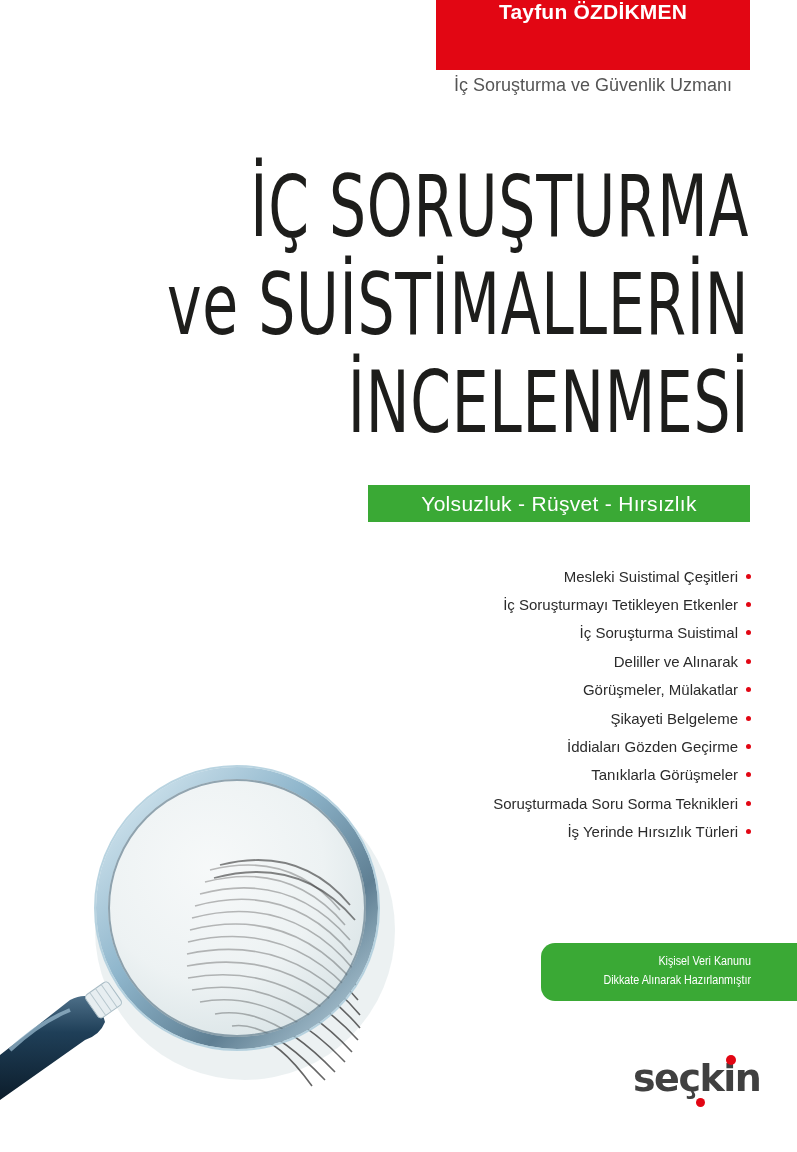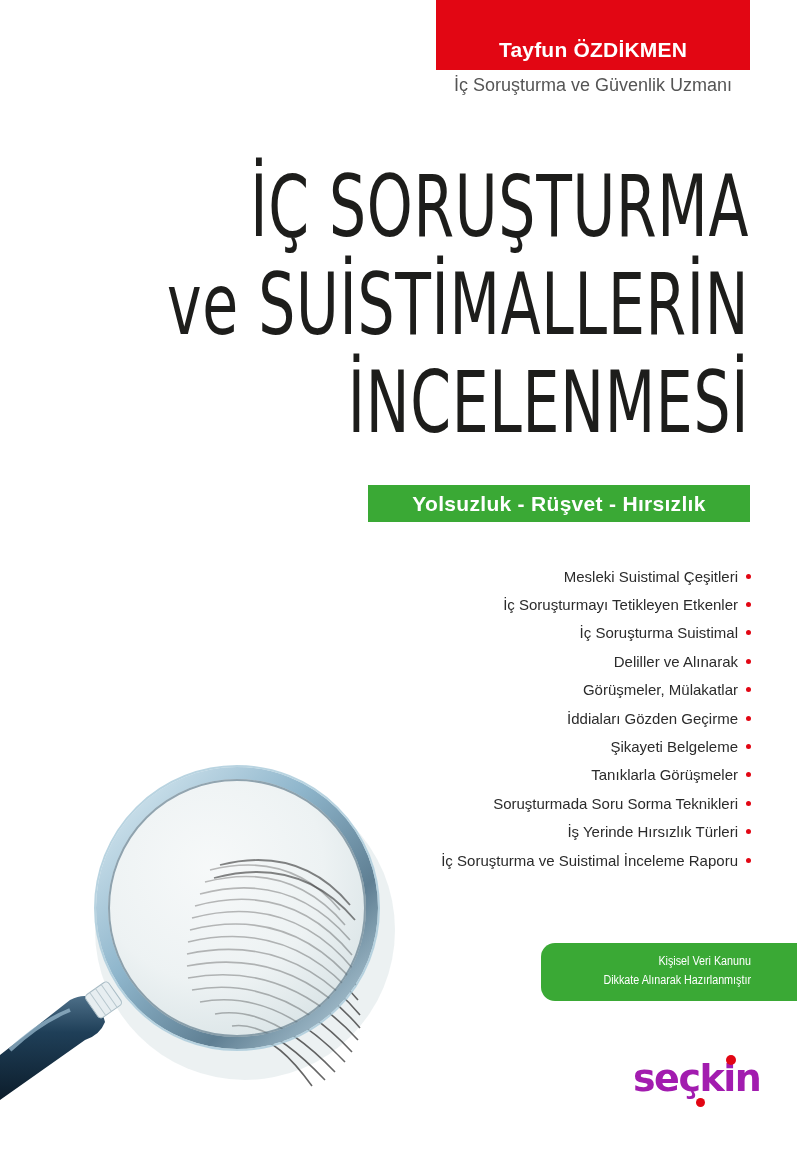--- a/index.html
+++ b/index.html
@@ -10,21 +10,21 @@
       position: relative;
       font-family: "Liberation Sans", "DejaVu Sans", sans-serif;
       color: #1a1a1a;
     }
     .cover { position: absolute; left: 0; top: 0; width: 797px; height: 1152px; background: #fff; }
 
     
     .author-box {
       position: absolute; left: 436px; top: 0; width: 314px; height: 70px;
       background: #e20613;
-      display: flex; align-items: flex-end; justify-content: center;
+      display: flex; justify-content: center;
       padding-bottom: 8px;
     }
     .author-name {
       color: #ffffff; font-weight: bold; font-size: 21px; letter-spacing: 0.2px;
     }
     .author-title {
       position: absolute; left: 436px; top: 75px; width: 314px;
       text-align: center; color: #555; font-size: 18px;
     }
 
@@ -42,21 +42,21 @@
       transform: scaleX(0.68);
       transform-origin: right center;
       white-space: nowrap;
       letter-spacing: 1px;
     }
 
     
     .subtitle-bar {
       position: absolute; left: 368px; top: 485px; width: 382px; height: 37px;
       background: #3aa935;
-      display: flex; align-items: center; justify-content: center; font-weight: bold;
+      display: flex; align-items: center; justify-content: center;
     }
     .subtitle-text { color: #ffffff; font-size: 21px; letter-spacing: 0.3px; }
 
     
     .topics {
       position: absolute; right: 46px; top: 562px; list-style: none; text-align: right;
     }
     .topic {
       display: flex; justify-content: flex-end; align-items: center;
       height: 28.4px; font-size: 15px; color: #2b2b2b; white-space: nowrap;
@@ -74,21 +74,21 @@
     }
     .kvkk-line {
       display: block; color: #fff; font-size: 12.5px; line-height: 19px;
       transform: scaleX(0.86); transform-origin: right center; white-space: nowrap;
     }
 
     
     .publisher {
       position: absolute; left: 633px; top: 1058px; height: 40px;
       font-family: "DejaVu Sans", sans-serif; font-weight: bold; font-size: 38px;
-      color: #a21caf; letter-spacing: -1.5px; line-height: 40px;
+      color: #404040; letter-spacing: -1.5px; line-height: 40px;
     }
     .publisher .dot-top {
       position: absolute; left: 93px; top: -3px; width: 10px; height: 10px;
       border-radius: 50%; background: #e20613;
     }
     .publisher .dot-bottom {
       position: absolute; left: 63px; top: 40px; width: 9px; height: 9px;
       border-radius: 50%; background: #e20613;
     }
 
@@ -130,41 +130,37 @@
       </li>
     <li class="topic">
         <span>Deliller ve Alınarak</span>
         <span class="topic-bullet"></span>
       </li>
     <li class="topic">
         <span>Görüşmeler, Mülakatlar</span>
         <span class="topic-bullet"></span>
       </li>
     <li class="topic">
+        <span>Şikayeti Belgeleme</span>
+        <span class="topic-bullet"></span>
+      </li>
+    <li class="topic">
         <span>İddiaları Gözden Geçirme</span>
         <span class="topic-bullet"></span>
       </li>
     <li class="topic">
-        <span>Şikayeti Belgeleme</span>
-        <span class="topic-bullet"></span>
-      </li>
-    <li class="topic">
         <span>Tanıklarla Görüşmeler</span>
         <span class="topic-bullet"></span>
       </li>
     <li class="topic">
         <span>Soruşturmada Soru Sorma Teknikleri</span>
         <span class="topic-bullet"></span>
       </li>
     <li class="topic">
         <span>İş Yerinde Hırsızlık Türleri</span>
-        <span class="topic-bullet"></span>
-      </li>
-    <li class="topic">
-        <span>İç Soruşturma ve Suistimal İnceleme Raporu</span>
         <span class="topic-bullet"></span>
       </li>
   </ul>
 
   <div class="kvkk-badge">
     <span class="kvkk-line">Kişisel Veri Kanunu</span>
     <span class="kvkk-line">Dikkate Alınarak Hazırlanmıştır</span>
   </div>
 
   <div class="publisher">

